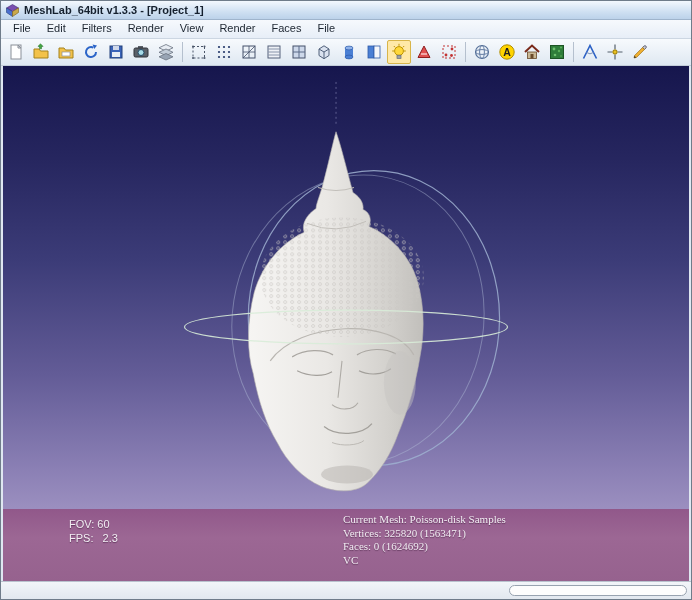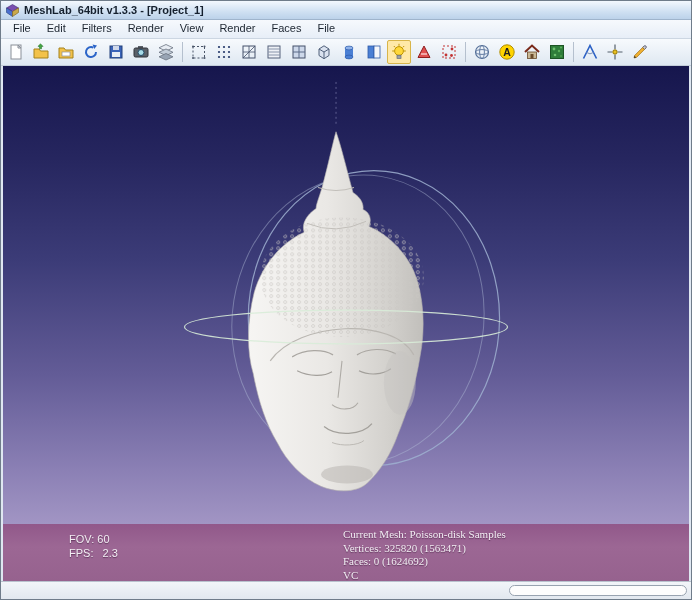--- a/index.html
+++ b/index.html
@@ -50,21 +50,21 @@
   
   .viewport {
     position: relative; flex: 1 1 auto; overflow: hidden;
     border-left: 2px solid #dfe7f1; border-right: 2px solid #dfe7f1;
     background: linear-gradient(180deg,
       #16164d 0%, #26265f 18%, #3c3c78 38%, #635c97 60%, #8a7fb4 78%, #a89bc8 92%, #aea1cc 100%);
   }
   .scene { position: absolute; inset: 0; width: 100%; height: 100%; }
 
   .info-band {
-    position: absolute; left: 0; right: 0; bottom: 0; height: 57px;
+    position: absolute; left: 0; right: 0; bottom: 0; height: 72px;
     background: linear-gradient(#91588a, #9c6794 40%, #96628e);
   }
   .hud-left { position: absolute; left: 66px; top: 9px; }
   .hud-mesh { position: absolute; left: 340px; top: 4px; font-family: Liberation Serif, serif; }
   .hud-line {
     font-size: 11px; line-height: 13.5px; color: #f2edf3; white-space: pre;
     text-shadow: 0 1px 1px rgba(30,0,30,.45);
   }
 
   

